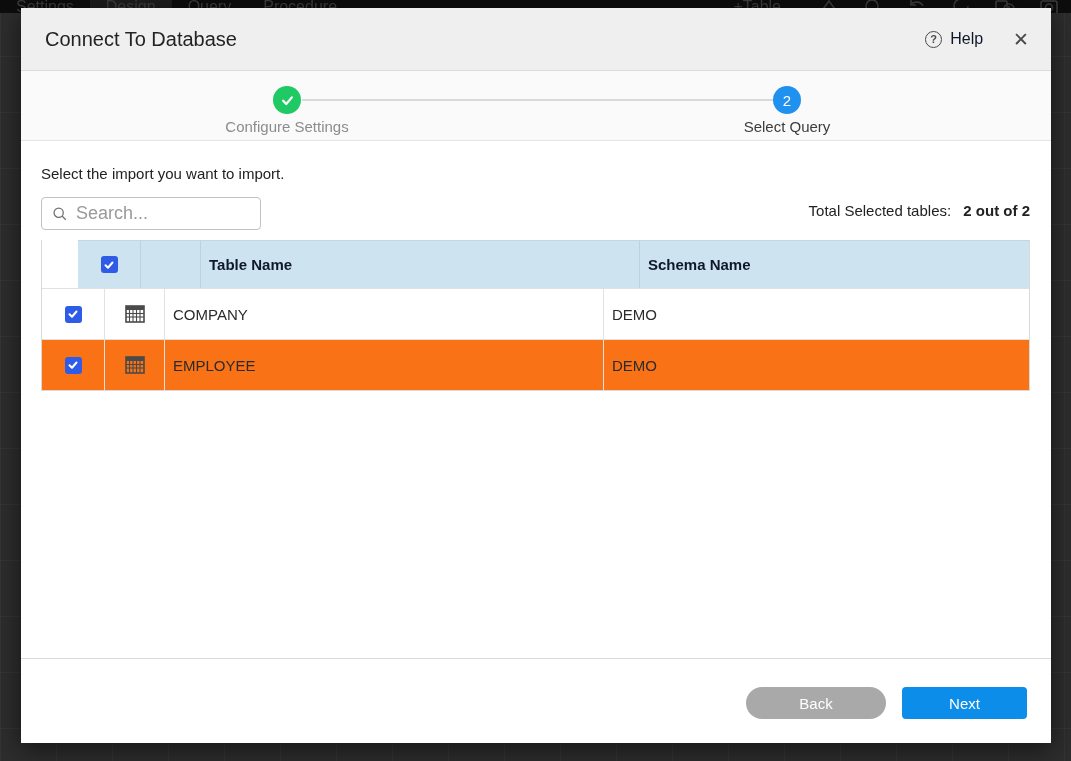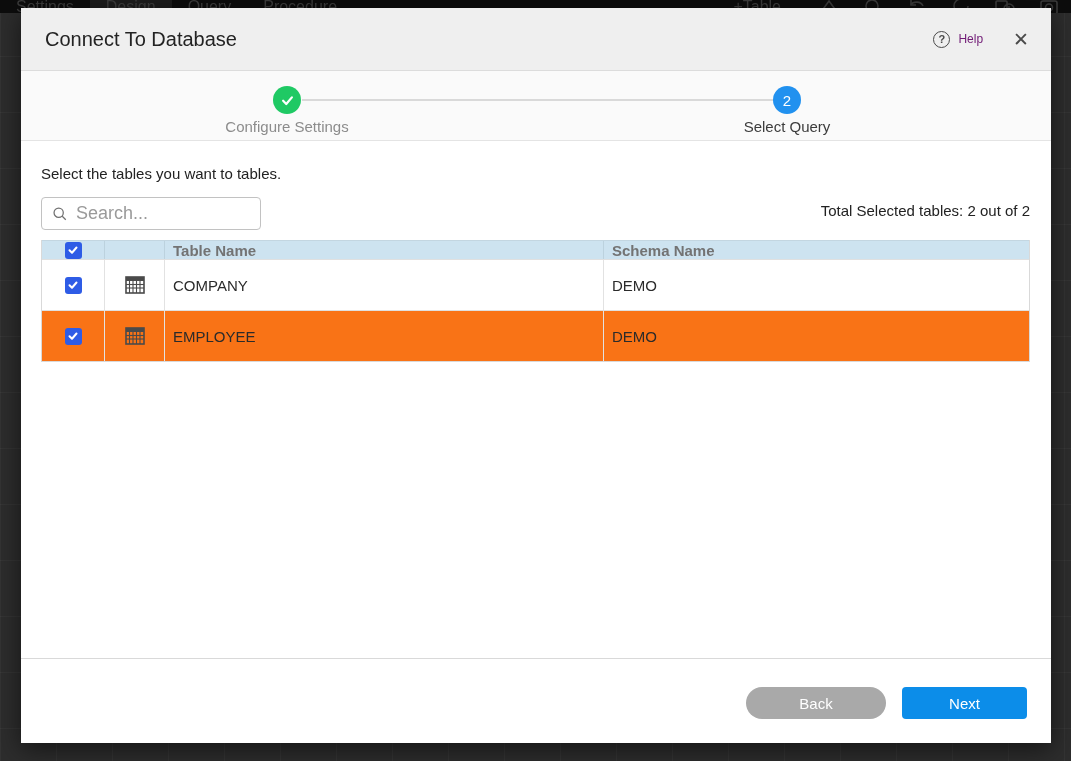--- a/index.html
+++ b/index.html
@@ -44,21 +44,21 @@
     display: flex; align-items: center; padding: 0 22px 0 24px; justify-content: flex-end;
   }
   .modal-title { font-size: 20px; color: #232323; }
   .header-right { margin-left: auto; display: flex; align-items: center; }
   .help-group { display: flex; align-items: center; cursor: pointer; }
   .help-icon {
     width: 17px; height: 17px; border: 1.5px solid #4a4a4a; border-radius: 50%;
     color: #4a4a4a; font-size: 11px; font-weight: bold;
     display: flex; align-items: center; justify-content: center; margin-right: 8px;
   }
-  .help-label { font-size: 12px; color: #701a75; }
+  .help-label { font-size: 16px; color: #0f172a; }
   .close-x { font-size: 19px; color: #4a4a4a; margin-left: 30px; cursor: pointer; line-height: 1; }
 
   
   .stepper {
     height: 70px; flex: none; background: #fafafa; border-bottom: 1px solid #e4e4e4;
     position: relative;
   }
   .step-line { position: absolute; left: 281px; top: 28px; width: 471px; height: 2px; background: #d9d9d9; }
   .step-circle {
     position: absolute; top: 15px; width: 28px; height: 28px; border-radius: 50%;
@@ -79,26 +79,26 @@
     border: 1px solid #c2c2c2; border-radius: 4px;
     display: flex; align-items: center; padding-left: 10px; background: #fff;
   }
   .search-box svg { width: 16px; height: 16px; flex: none; }
   .search-input {
     border: none; outline: none; flex: 1; margin-left: 8px; font-size: 18px;
     color: #4d7c0f; font-family: "Liberation Sans", sans-serif; background: transparent;
   }
   .search-input::placeholder { color: #9a9a9a; }
   .total-selected { position: absolute; right: 21px; top: 61px; font-size: 15px; color: #222; }
-  .total-selected b { font-weight: normal; }
+  .total-selected b { font-weight: bold; margin-left: 8px; }
 
   
   .tbl { position: absolute; left: 20px; top: 99px; width: 989px; border: 1px solid #d9d9d9; border-top: none; }
   .tbl-row { display: flex; align-items: center; }
-  .tbl-head { height: 19px; background: #cde3f0; border-top: 1px solid #c3d6e1; font-weight: bold; color: #737373; }
+  .tbl-head { height: 48px; background: #cde3f0; border-top: 1px solid #c3d6e1; font-weight: bold; color: #0f172a; margin-left: 36px; }
   .tbl-head .cell { border-right: 1px solid #bcd2de; height: 100%; display: flex; align-items: center; }
   .tbl-body-row { height: 51px; border-top: 1px solid #e0e0e0; background: #fff; color: #2b2b2b; }
   .tbl-body-row.alt { background: #f97316; }
   .tbl-body-row .cell { border-right: 1px solid #e2e2e2; height: 100%; display: flex; align-items: center; }
   .cell:last-child { border-right: none !important; }
   .cell { font-size: 15px; }
   .c-check { width: 63px; flex: none; justify-content: center; }
   .c-icon  { width: 60px; flex: none; justify-content: center; }
   .c-name  { width: 439px; flex: none; padding-left: 8px; }
   .c-schema{ flex: 1; padding-left: 8px; }
@@ -192,21 +192,21 @@
       <svg viewBox="0 0 24 24">
           <path d="M5 12.5l5 5 9-10.5" stroke="#ffffff" stroke-width="3.6" fill="none" stroke-linecap="round" stroke-linejoin="round"></path>
         </svg>
     </div>
     <div class="step-circle step2-circle">2</div>
     <div class="step-label step1-label">Configure Settings</div>
     <div class="step-label step2-label">Select Query</div>
   </div>
 
   <div class="modal-body">
-    <div class="instruction">Select the tables you want to tables.</div>
+    <div class="instruction">Select the import you want to import.</div>
 
     <div class="search-box">
       <svg viewBox="0 0 18 18">
         <circle cx="7.5" cy="7.5" r="5.2" stroke="#6f6f6f" stroke-width="1.4" fill="none"></circle>
         <line x1="11.5" y1="11.5" x2="15.5" y2="15.5" stroke="#6f6f6f" stroke-width="1.4"></line>
       </svg>
       <input class="search-input" type="text" placeholder="Search..." style="">
     </div>
 
     <div class="total-selected">

